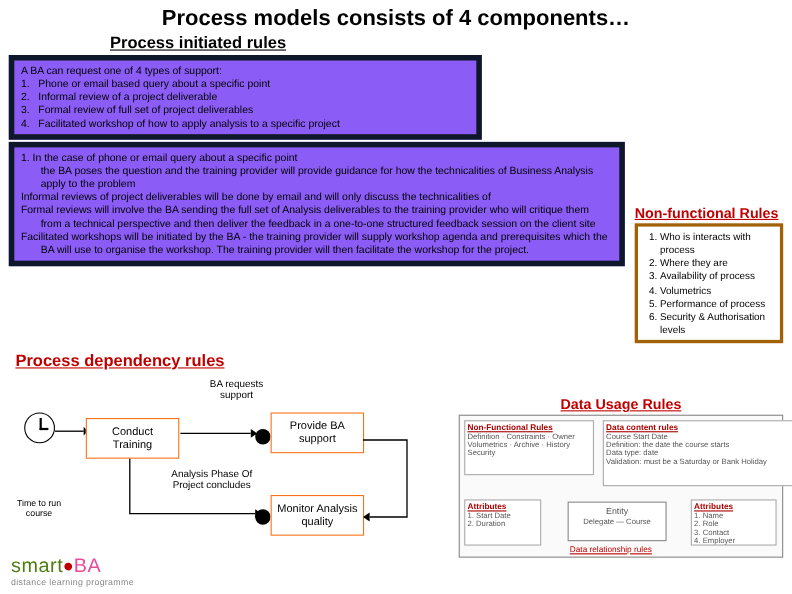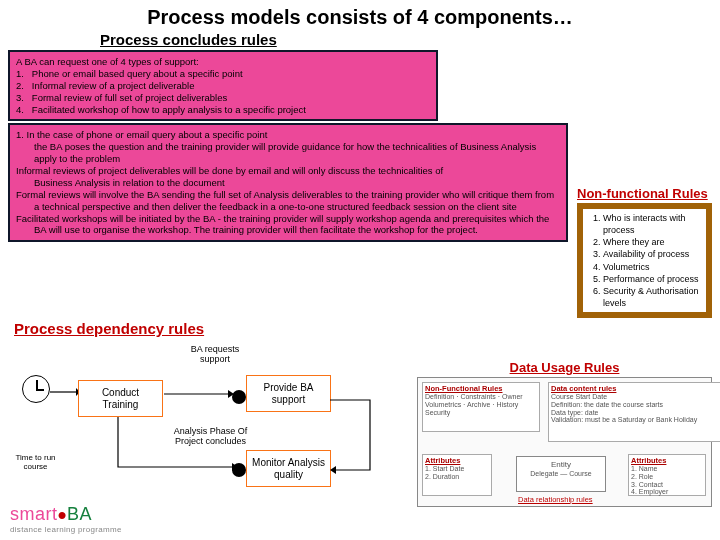--- a/index.html
+++ b/index.html
@@ -1,83 +1,82 @@
 <!DOCTYPE html>
 <html><head>
 <meta charset="utf-8">
 <style>
   * { box-sizing: border-box; margin: 0; padding: 0; }
   body { font-family: Arial, sans-serif; width: 720px; height: 540px; background: #fff; position: relative; font-size: 10px; color: #000; }
   .title { text-align: center; font-size: 20px; font-weight: bold; padding-top: 6px; }
   .section-heading { font-weight: bold; text-decoration: underline; font-size: 15px; }
   .exec-heading { margin-left: 100px; margin-top: 2px; }
-  .box { border: 2px solid #0f172a; padding: 4px 6px; font-size: 9.5px; line-height: 1.25; background: #ec4899; }
+  .box { border: 5px solid #0f172a; padding: 4px 6px; font-size: 9.5px; line-height: 1.25; background: #8b5cf6; }
   .box1 { margin: 2px 8px 0 8px; width: 430px; }
   .box2 { margin: 2px 8px 0 8px; width: 560px; }
   .nf-wrap { position: absolute; right: 8px; top: 186px; width: 135px; }
   .nf-heading { color: #c00000; font-weight: bold; text-decoration: underline; font-size: 13px; margin-bottom: 2px; white-space: nowrap; }
-  .nf-box { border: 6px solid #a16207; padding: 3px 4px; font-size: 9px; line-height: 1.35; }
+  .nf-box { border: 3px solid #a16207; padding: 3px 4px; font-size: 9px; line-height: 1.35; }
   .nf-box ol { list-style: decimal; margin-left: 16px; }
   .dep-heading { position: absolute; left: 14px; top: 320px; color: #c00000; font-size: 15px; }
   .dep-area { position: absolute; left: 8px; top: 345px; width: 400px; height: 155px; }
   .mini-label { position: absolute; font-size: 8px; text-align: center; line-height: 1.1; }
   .time-label { left: 0; top: 65px; width: 55px; margin-top: 44px; }
   .node-box { position: absolute; border: 1px solid #f97316; font-size: 10px; text-align: center; padding: 6px 4px; background: #fff; line-height: 1.15; }
   .conduct { left: 70px; top: 35px; width: 85px; }
   .provide { left: 238px; top: 30px; width: 85px; }
   .monitor { left: 238px; top: 105px; width: 85px; }
   .flow-label { position: absolute; font-size: 9px; text-align: center; line-height: 1.1; }
   .req-label { left: 172px; top: 0; width: 70px; }
-  .phase-label { left: 160px; top: 82px; width: 85px; }
+  .phase-label { left: 142px; top: 82px; width: 85px; }
   .clock { position: absolute; left: 14px; top: 30px; width: 28px; height: 28px; border: 1.5px solid #000; border-radius: 50%; }
   .clock::before { content:""; position:absolute; left:13px; top:4px; width:1.5px; height:11px; background:#000; }
   .clock::after { content:""; position:absolute; left:13px; top:13px; width:8px; height:1.5px; background:#000; }
   .blob { position: absolute; width: 14px; height: 14px; background: #000; border-radius: 50%; }
   .blob1 { left: 224px; top: 45px; }
   .blob2 { left: 224px; top: 118px; }
   .data-usage { position: absolute; right: 8px; top: 360px; width: 295px; font-size: 9px; }
   .du-heading { color: #c00000; font-weight: bold; text-decoration: underline; font-size: 13px; text-align: center; margin-bottom: 2px; }
   .du-panel { border: 1px solid #888; height: 130px; position: relative; background: #fafafa; }
   .du-sub { position: absolute; border: 1px solid #aaa; font-size: 7px; color: #555; padding: 2px; background: #fff; line-height: 1.1; }
   .du-nf { left: 4px; top: 4px; width: 118px; height: 50px; }
   .du-content { left: 130px; top: 4px; width: 173px; height: 60px; }
   .du-attr1 { left: 4px; top: 76px; width: 70px; height: 42px; }
   .du-attr2 { left: 210px; top: 76px; width: 78px; height: 42px; }
   .du-entity { position: absolute; left: 98px; top: 78px; width: 90px; height: 36px; border: 1px solid #888; font-size: 8px; text-align: center; padding-top: 3px; color: #555; background: #fff; }
   .du-rel { position: absolute; left: 100px; bottom: 2px; font-size: 7.5px; color: #b00; text-decoration: underline; }
   .du-sub b { color: #a00; text-decoration: underline; font-size: 7.5px; }
   .logo { position: absolute; left: 10px; bottom: 6px; }
   .logo-main { font-size: 18px; letter-spacing: 0.5px; }
-  .logo-main .s1 { color: #ec4899; }
+  .logo-main .s1 { color: #4d7c0f; }
   .logo-main .dot { color: #c00000; font-size: 26px; line-height: 0; position: relative; top: 4px; }
-  .logo-main .s2 { color: #15803d; }
+  .logo-main .s2 { color: #ec4899; }
   .logo-sub { font-size: 8px; color: #888; letter-spacing: 0.3px; }
   ol { list-style-position: inside; margin-left: 2px; }
   .indent { padding-left: 18px; }
   svg.arrow { position: absolute; overflow: visible; }
 </style>
 </head>
 <body>
 
 <div class="title">Process models consists of 4 components…</div>
-<div class="section-heading exec-heading">Process concludes rules</div>
+<div class="section-heading exec-heading">Process initiated rules</div>
 
 <div class="box box1">
   <div>A BA can request one of 4 types of support:</div>
   <div>1.&nbsp;&nbsp;&nbsp;<span>Phone or email based query about a specific point</span></div>
   <div>2.&nbsp;&nbsp;&nbsp;<span>Informal review of a project deliverable</span></div>
   <div>3.&nbsp;&nbsp;&nbsp;<span>Formal review of full set of project deliverables</span></div>
   <div>4.&nbsp;&nbsp;&nbsp;<span>Facilitated workshop of how to apply analysis to a specific project</span></div>
 </div>
 
 <div class="box box2">
   <div>1. In the case of phone or email query about a specific point</div>
   <div class="indent">the BA poses the question and the training provider will provide guidance for how the technicalities of Business Analysis apply to the problem</div>
   <div>Informal reviews of project deliverables will be done by email and will only discuss the technicalities of</div>
-  <div class="indent">Business Analysis in relation to the document</div>
   <div style="text-indent:-18px;padding-left:18px;">Formal reviews will involve the BA sending the full set of Analysis deliverables to the training provider who will critique them from a technical perspective and then deliver the feedback in a one-to-one structured feedback session on the client site</div>
   <div style="text-indent:-18px;padding-left:18px;">Facilitated workshops will be initiated by the BA  - the training provider will supply workshop agenda and prerequisites which the BA will use to organise the workshop. The training provider will then facilitate the workshop for the project.</div>
 </div>
 
 <div class="nf-wrap">
   <div class="nf-heading">Non-functional Rules</div>
   <div class="nf-box">
     <ol>
       <li>Who is interacts with process</li>
       <li>Where they are</li>

